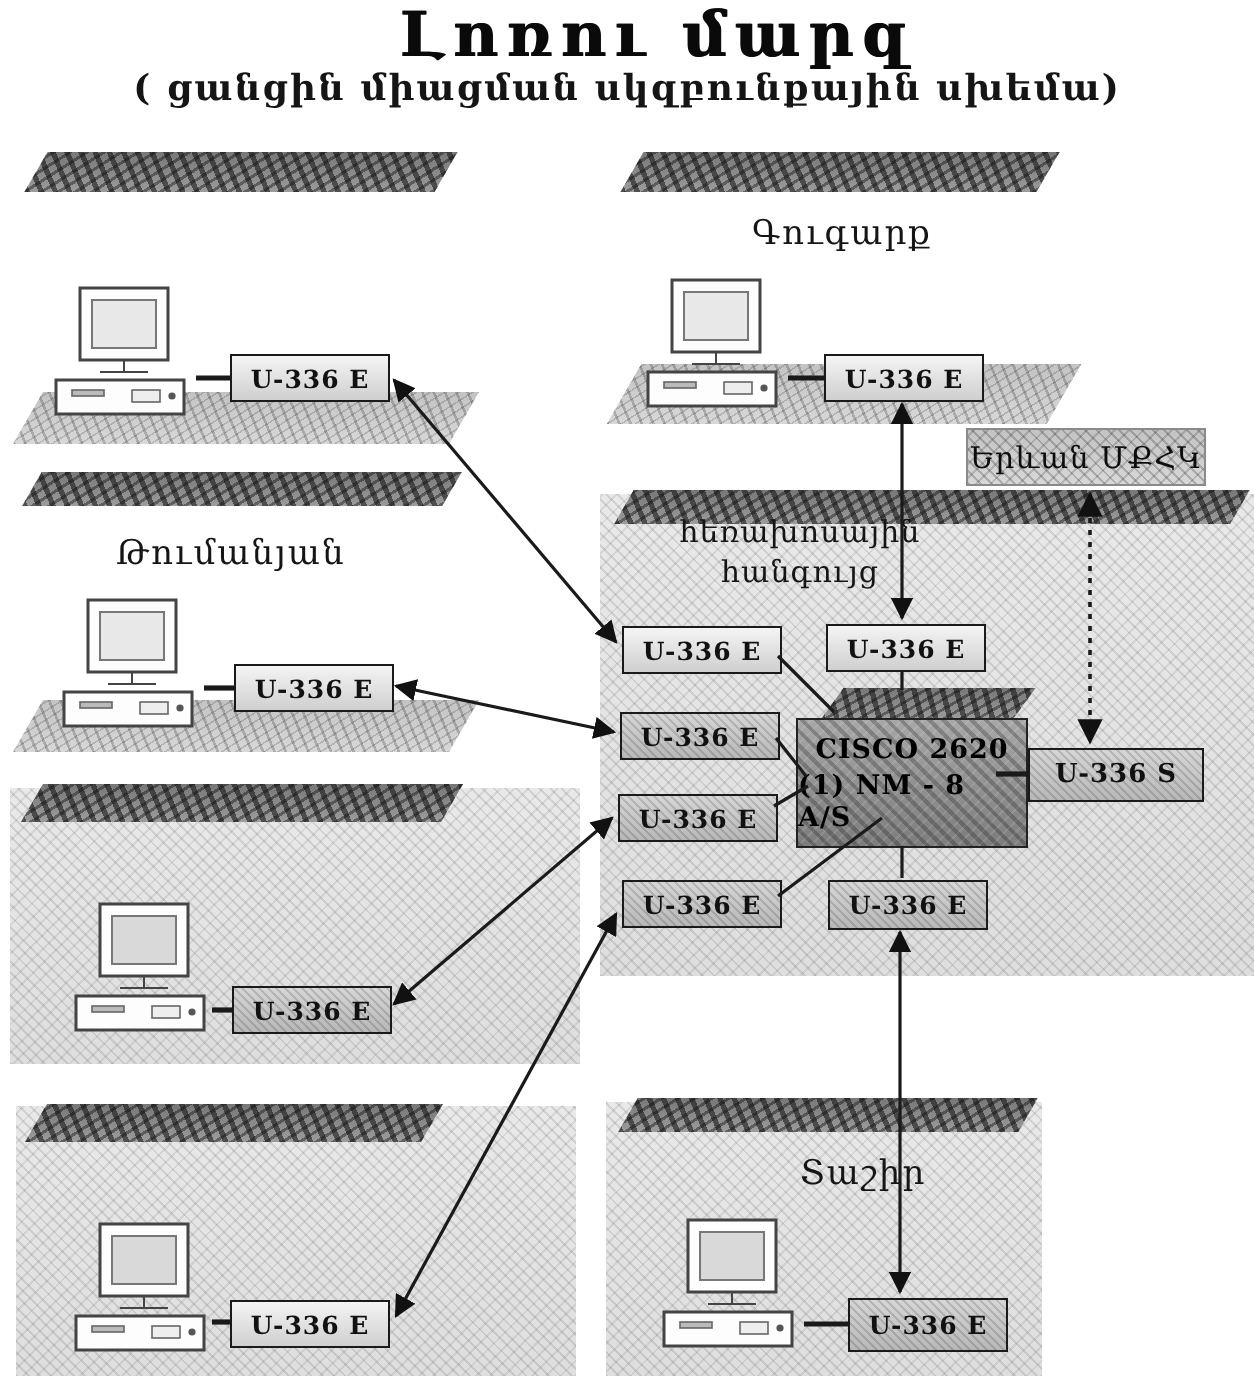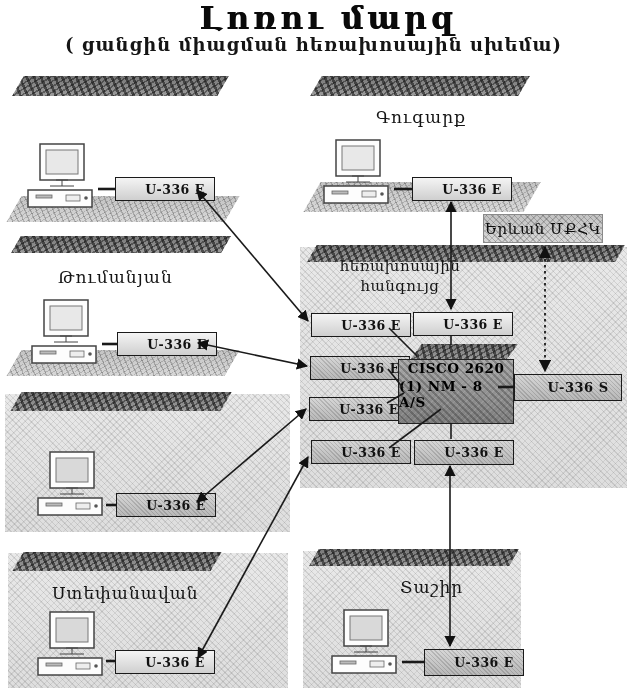--- a/index.html
+++ b/index.html
@@ -45,21 +45,21 @@
   .lbl-gug{left:376px;top:107px;}
   .lbl-tum{left:58px;top:267px;}
   .lbl-spi{left:74px;top:424px;}
   .lbl-ste{left:52px;top:583px;}
   .lbl-tash{left:400px;top:577px;}
   .lbl-node{left:333px;top:257px;width:134px;text-align:center;font-size:15px;line-height:1.3;letter-spacing:.5px;}
   
   .modem{position:absolute;width:78px;height:22px;border:1.6px solid #1a1a1a;
     background:linear-gradient(180deg,#f4f4f4,#cfcfcf);
     display:flex;align-items:center;justify-content:center;
-    font-weight:bold;font-size:12.5px;letter-spacing:.5px;padding-left:20px;}
+    font-weight:bold;font-size:12.5px;letter-spacing:.5px;}
   .modem.shaded{background:
     repeating-linear-gradient(45deg, rgba(0,0,0,.14) 0 1px, rgba(0,0,0,0) 1px 3px),
     linear-gradient(#d6d6d6,#b8b8b8);}
   .m-van{left:115px;top:177px;}
   .m-tum{left:117px;top:332px;}
   .m-spi{left:116px;top:493px;}
   .m-ste{left:115px;top:650px;}
   .m-gug{left:412px;top:177px;}
   .m-tash{left:424px;top:649px;width:78px;height:25px;}
   .m-s1{left:311px;top:313px;}
@@ -74,21 +74,21 @@
     font-weight:normal;font-size:15px;letter-spacing:.5px;color:#0d0d0d;}
   
   .cisco{position:absolute;left:398px;top:344px;width:118px;height:80px;}
   .cisco-top{position:absolute;left:18px;top:0;width:96px;height:16px;transform:skewX(-36deg);}
   .cisco-front{position:absolute;left:0;top:15px;width:114px;height:63px;
     border:1px solid #222;
     background:
       repeating-linear-gradient(45deg, rgba(0,0,0,.22) 0 2px, rgba(0,0,0,0) 2px 5px),
       repeating-linear-gradient(-45deg, rgba(255,255,255,.10) 0 1px, rgba(0,0,0,0) 1px 4px),
       linear-gradient(#a8a8a8,#7d7d7d);
-    display:flex;flex-direction:column;align-items:center;gap:2px;}
+    display:flex;flex-direction:column;align-items:center;justify-content:center;gap:2px;}
   .cisco-front .cl{font-weight:bold;font-size:13.5px;letter-spacing:.5px;color:#000;}
   
   .pc{position:absolute;width:72px;height:76px;}
   .pc-van{left:26px;top:142px;}
   .pc-tum{left:30px;top:298px;}
   .pc-spi{left:36px;top:450px;}
   .pc-ste{left:36px;top:610px;}
   .pc-gug{left:322px;top:138px;}
   .pc-tash{left:330px;top:608px;}
   
@@ -120,21 +120,20 @@
   <div class="bar bar-gug tx-dark"></div>
   <div class="bar bar-node tx-dark"></div>
   <div class="bar bar-tash tx-dark"></div>
 
   <div class="gnd gnd-van tx-mid"></div>
   <div class="gnd gnd-tum tx-mid"></div>
   <div class="gnd gnd-gug tx-mid"></div>
 
   <div class="lbl lbl-gug">Գուգարք</div>
   <div class="lbl lbl-tum">Թումանյան</div>
-  <div class="lbl lbl-ste">Ստեփանավան</div>
   <div class="lbl lbl-tash">Տաշիր</div>
   <div class="lbl lbl-node">
     <div>հեռախոսային</div>
     <div>հանգույց</div>
   </div>
 
   <svg class="pc pc-van" viewBox="0 0 72 76">
     <rect x="14" y="2" width="44" height="36" fill="#fdfdfd" stroke="#444" stroke-width="1.5"></rect>
     <rect x="20" y="8" width="32" height="24" fill="#e8e8e8" stroke="#777"></rect>
     <path d="M30 38 h12 M36 38 v6 M24 44 h24" stroke="#444" fill="none"></path>
@@ -239,15 +238,15 @@
     <line class="w" x1="451" y1="336" x2="451" y2="345"></line>
     <line class="w" x1="451" y1="423" x2="451" y2="439"></line>
     <line class="w2" x1="498" y1="387" x2="514" y2="387"></line>
     <line class="w" x1="389" y1="328" x2="417" y2="356"></line>
     <line class="w" x1="388" y1="369" x2="403" y2="388"></line>
     <line class="w" x1="387" y1="403" x2="404" y2="393"></line>
     <line class="w" x1="389" y1="448" x2="441" y2="409"></line>
   </svg>
 
   <div class="title">Լոռու մարզ</div>
-  <div class="subtitle">( ցանցին միացման հեռախոսային սխեմա)</div>
+  <div class="subtitle">( ցանցին միացման սկզբունքային սխեմա)</div>
 
 </div>
 
 </body></html>

